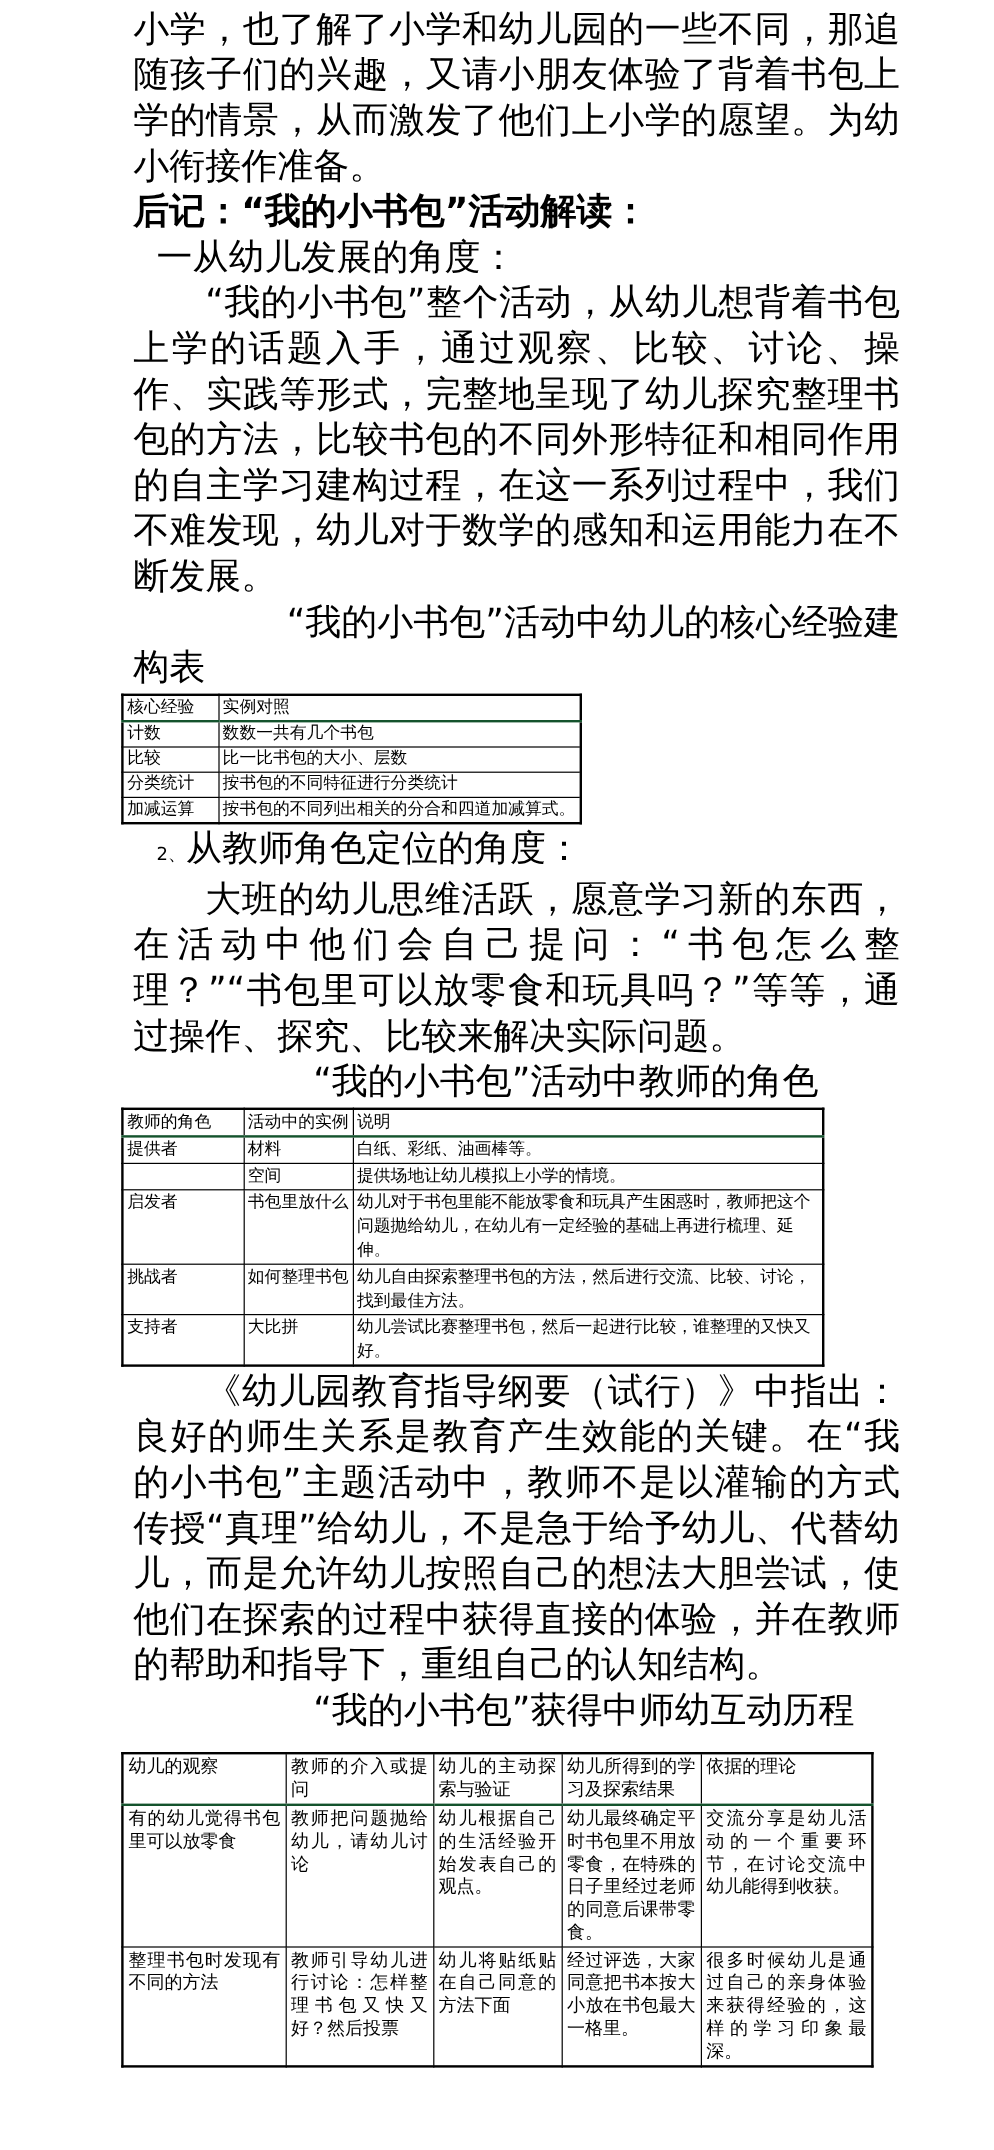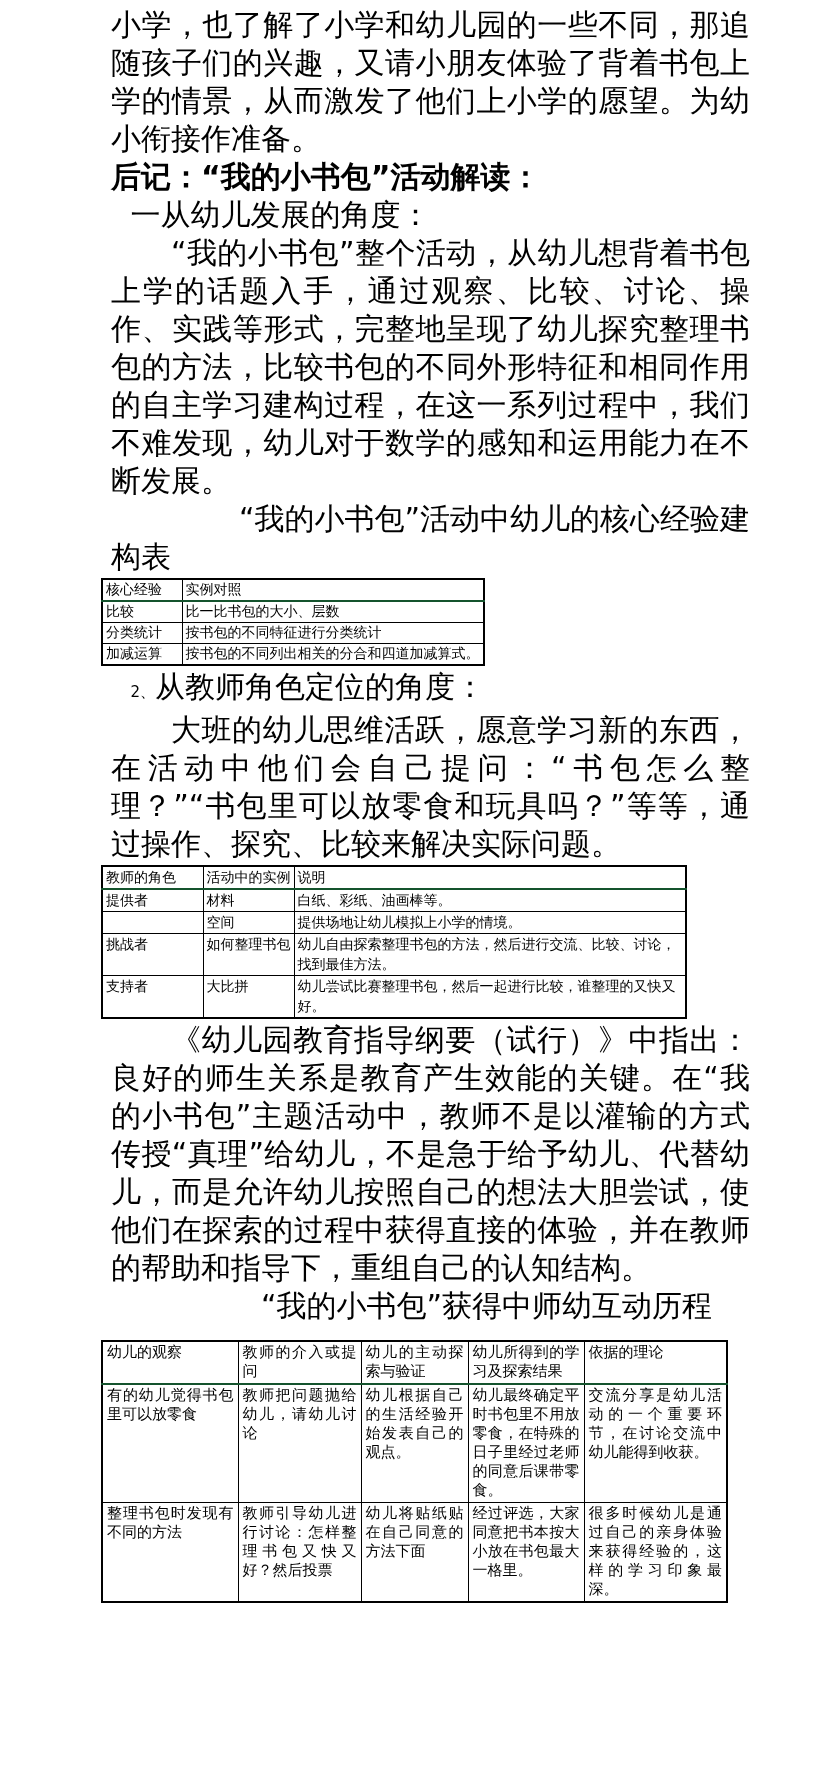--- a/index.html
+++ b/index.html
@@ -66,40 +66,45 @@
     <colgroup>
         <col style="width:80px">
         <col style="width:302px">
       </colgroup>
     <tbody>
         <tr>
           <td>核心经验</td>
           <td>实例对照</td>
         </tr>
         <tr>
+          <td>计数</td>
+          <td>数数一共有几个书包</td>
+        </tr>
+        <tr>
           <td>比较</td>
           <td>比一比书包的大小、层数</td>
         </tr>
         <tr>
           <td>分类统计</td>
           <td>按书包的不同特征进行分类统计</td>
         </tr>
         <tr>
           <td>加减运算</td>
           <td>按书包的不同列出相关的分合和四道加减算式。</td>
         </tr>
       </tbody>
   </table>
 
   <p class="body-text sub-heading">
     <span class="small-num">2、</span><span>从教师角色定位的角度：</span>
   </p>
 
   <p class="body-text indent-2">大班的幼儿思维活跃，愿意学习新的东西，在活动中他们会自己提问：“书包怎么整理？”“书包里可以放零食和玩具吗？”等等，通过操作、探究、比较来解决实际问题。</p>
 
+  <p class="body-text caption-5">“我的小书包”活动中教师的角色</p>
 
   <table class="doc-table t-wide" style="width:584px;">
     <colgroup>
         <col style="width:101px">
         <col style="width:91px">
         <col style="width:392px">
       </colgroup>
     <tbody>
         <tr>
           <td>教师的角色</td>
@@ -108,20 +113,25 @@
         </tr>
         <tr>
           <td>提供者</td>
           <td>材料</td>
           <td>白纸、彩纸、油画棒等。</td>
         </tr>
         <tr>
           <td></td>
           <td>空间</td>
           <td>提供场地让幼儿模拟上小学的情境。</td>
+        </tr>
+        <tr>
+          <td>启发者</td>
+          <td>书包里放什么</td>
+          <td>幼儿对于书包里能不能放零食和玩具产生困惑时，教师把这个问题抛给幼儿，在幼儿有一定经验的基础上再进行梳理、延伸。</td>
         </tr>
         <tr>
           <td>挑战者</td>
           <td>如何整理书包</td>
           <td>幼儿自由探索整理书包的方法，然后进行交流、比较、讨论，找到最佳方法。</td>
         </tr>
         <tr>
           <td>支持者</td>
           <td>大比拼</td>
           <td>幼儿尝试比赛整理书包，然后一起进行比较，谁整理的又快又好。</td>

